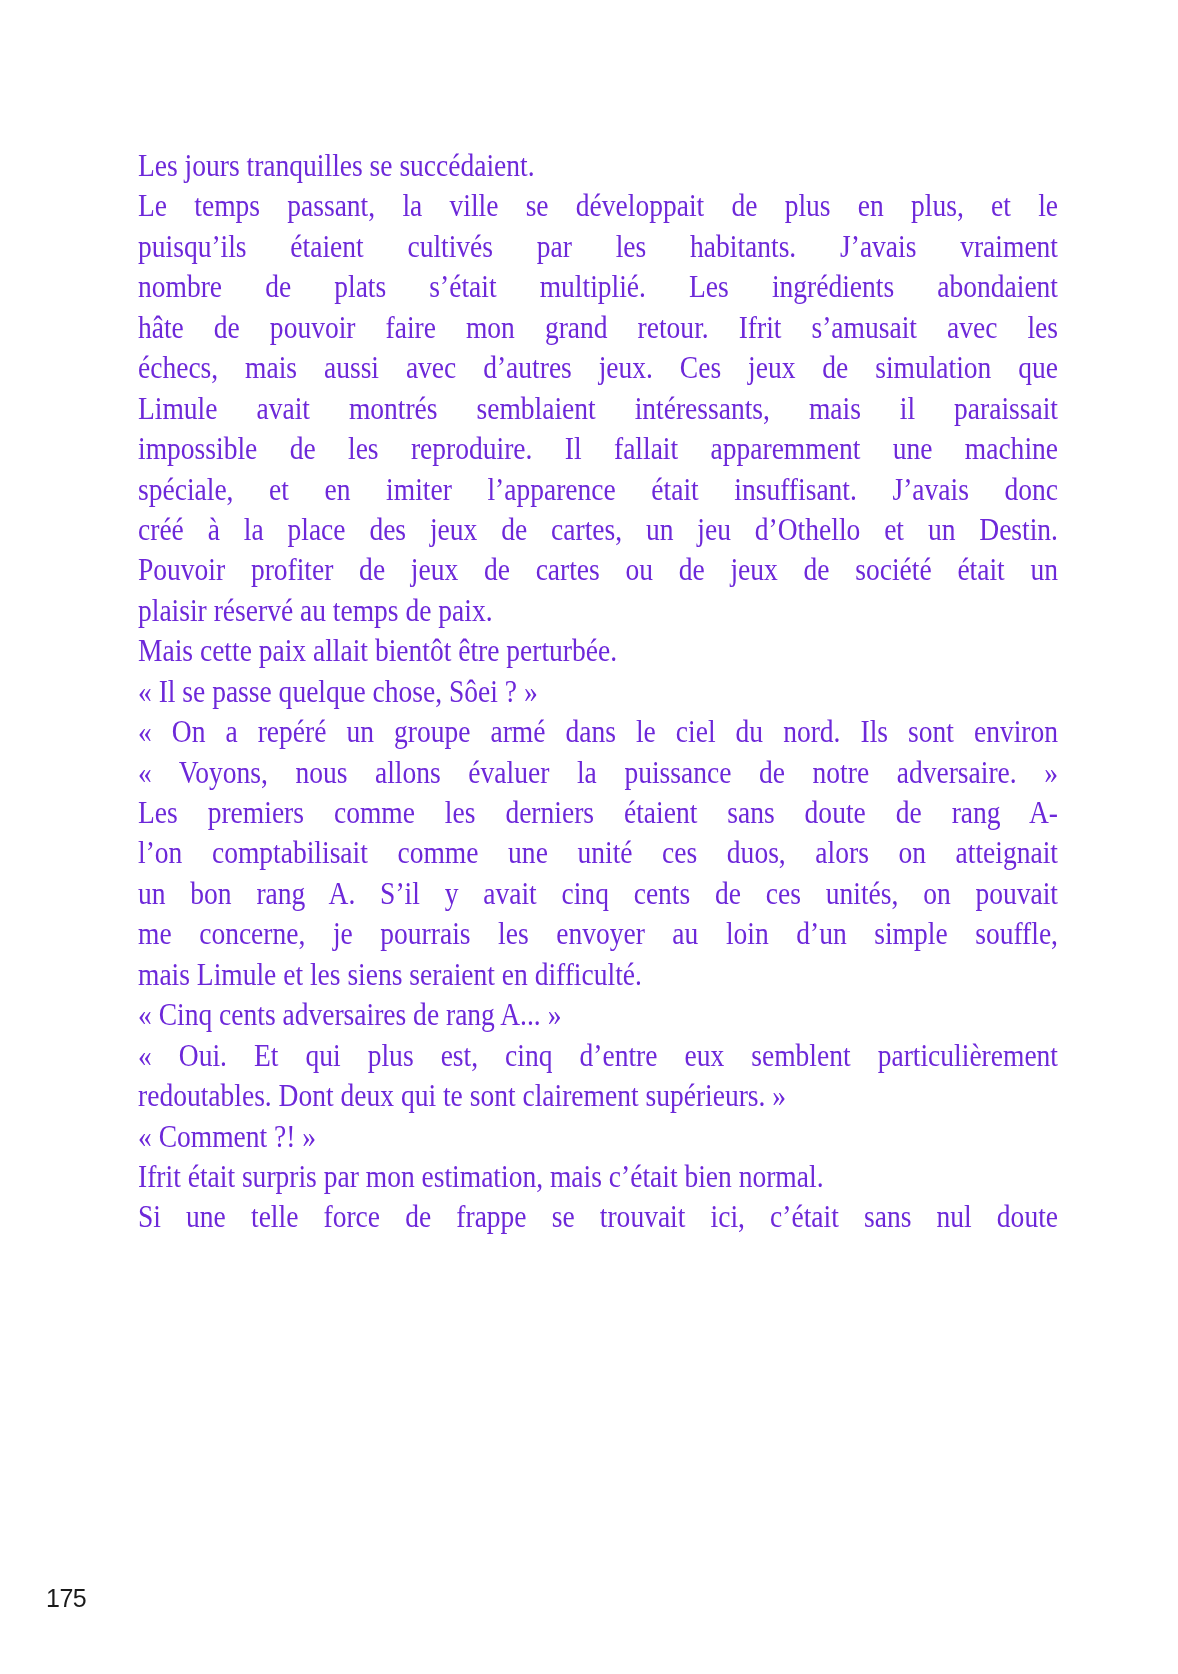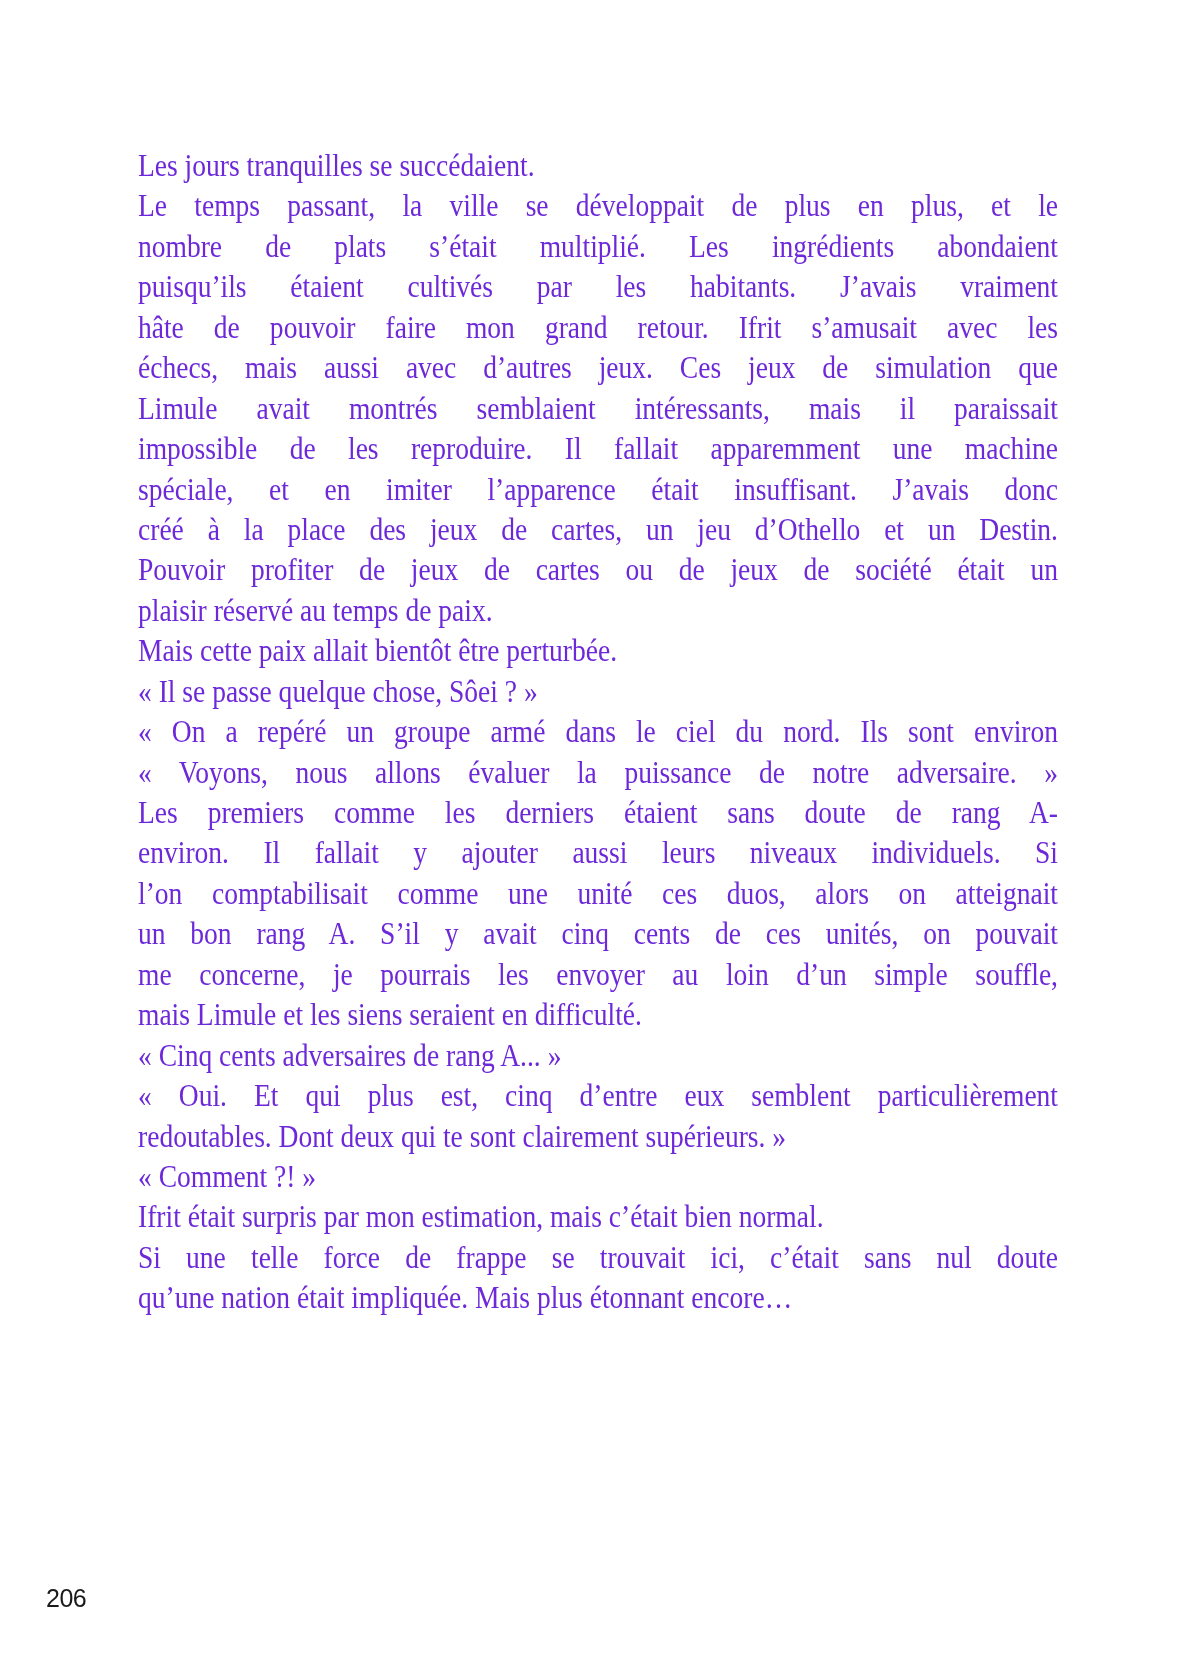--- a/index.html
+++ b/index.html
@@ -40,42 +40,40 @@
     letter-spacing: -0.5px;
   }
 </style>
 </head>
 <body>
 
 <div class="page">
   <div class="text-block" id="text-block">
       <div class="line"><span class="inner" style="transform: scaleX(0.86);">Les jours tranquilles se succédaient.</span></div>
       <div class="line justify"><span class="inner" style="transform: scaleX(0.86); word-spacing: 23.6824px;">Le temps passant, la ville se développait de plus en plus, et le</span></div>
+      <div class="line justify"><span class="inner" style="transform: scaleX(0.86); word-spacing: 42.8842px;">puisqu’ils étaient cultivés par les habitants. J’avais vraiment</span></div>
       <div class="line justify"><span class="inner" style="transform: scaleX(0.86); word-spacing: 42.123px;">nombre de plats s’était multiplié. Les ingrédients abondaient</span></div>
-      <div class="line justify"><span class="inner" style="transform: scaleX(0.86); word-spacing: 42.8842px;">puisqu’ils étaient cultivés par les habitants. J’avais vraiment</span></div>
       <div class="line justify"><span class="inner" style="transform: scaleX(0.86); word-spacing: 26.9174px;">hâte de pouvoir faire mon grand retour. Ifrit s’amusait avec les</span></div>
       <div class="line justify"><span class="inner" style="transform: scaleX(0.86); word-spacing: 23.2689px;">échecs, mais aussi avec d’autres jeux. Ces jeux de simulation que</span></div>
       <div class="line justify"><span class="inner" style="transform: scaleX(0.86); word-spacing: 37.2971px;">Limule avait montrés semblaient intéressants, mais il paraissait</span></div>
       <div class="line justify"><span class="inner" style="transform: scaleX(0.86); word-spacing: 29.6467px;">impossible de les reproduire. Il fallait apparemment une machine</span></div>
       <div class="line justify"><span class="inner" style="transform: scaleX(0.86); word-spacing: 33.3909px;">spéciale, et en imiter l’apparence était insuffisant. J’avais donc</span></div>
       <div class="line justify"><span class="inner" style="transform: scaleX(0.86); word-spacing: 19.7513px;">créé à la place des jeux de cartes, un jeu d’Othello et un Destin.</span></div>
       <div class="line justify"><span class="inner" style="transform: scaleX(0.86); word-spacing: 21.9116px;">Pouvoir profiter de jeux de cartes ou de jeux de société était un</span></div>
       <div class="line"><span class="inner" style="transform: scaleX(0.86);">plaisir réservé au temps de paix.</span></div>
       <div class="line"><span class="inner" style="transform: scaleX(0.86);">Mais cette paix allait bientôt être perturbée.</span></div>
       <div class="line"><span class="inner" style="transform: scaleX(0.86);">« Il se passe quelque chose, Sôei ? »</span></div>
       <div class="line justify"><span class="inner" style="transform: scaleX(0.86); word-spacing: 15.2881px;">« On a repéré un groupe armé dans le ciel du nord. Ils sont environ</span></div>
       <div class="line justify"><span class="inner" style="transform: scaleX(0.86); word-spacing: 24.0939px;">« Voyons, nous allons évaluer la puissance de notre adversaire. »</span></div>
       <div class="line justify"><span class="inner" style="transform: scaleX(0.86); word-spacing: 26.8267px;">Les premiers comme les derniers étaient sans doute de rang A-</span></div>
-      <div class="line justify"><span class="inner" style="transform: scaleX(0.86); word-spacing: 32.0662px;">environ. Il fallait y ajouter aussi leurs niveaux individuels. Si</span></div>
       <div class="line justify"><span class="inner" style="transform: scaleX(0.86); word-spacing: 26.4412px;">l’on comptabilisait comme une unité ces duos, alors on atteignait</span></div>
       <div class="line justify"><span class="inner" style="transform: scaleX(0.86); word-spacing: 20.8319px;">un bon rang A. S’il y avait cinq cents de ces unités, on pouvait</span></div>
       <div class="line justify"><span class="inner" style="transform: scaleX(0.86); word-spacing: 24.0392px;">me concerne, je pourrais les envoyer au loin d’un simple souffle,</span></div>
       <div class="line"><span class="inner" style="transform: scaleX(0.86);">mais Limule et les siens seraient en difficulté.</span></div>
       <div class="line"><span class="inner" style="transform: scaleX(0.86);">« Cinq cents adversaires de rang A... »</span></div>
       <div class="line justify"><span class="inner" style="transform: scaleX(0.86); word-spacing: 23.4439px;">« Oui. Et qui plus est, cinq d’entre eux semblent particulièrement</span></div>
       <div class="line"><span class="inner" style="transform: scaleX(0.86);">redoutables. Dont deux qui te sont clairement supérieurs. »</span></div>
       <div class="line"><span class="inner" style="transform: scaleX(0.86);">« Comment ?! »</span></div>
       <div class="line"><span class="inner" style="transform: scaleX(0.86);">Ifrit était surpris par mon estimation, mais c’était bien normal.</span></div>
       <div class="line justify"><span class="inner" style="transform: scaleX(0.86); word-spacing: 21.2462px;">Si une telle force de frappe se trouvait ici, c’était sans nul doute</span></div>
-      <div class="line"><span class="inner" style="transform: scaleX(0.86);">qu’une nation était impliquée. Mais plus étonnant encore…</span></div>
     </div>
-  <div class="page-number">206</div>
+  <div class="page-number">175</div>
 </div>
 
 </body></html>

